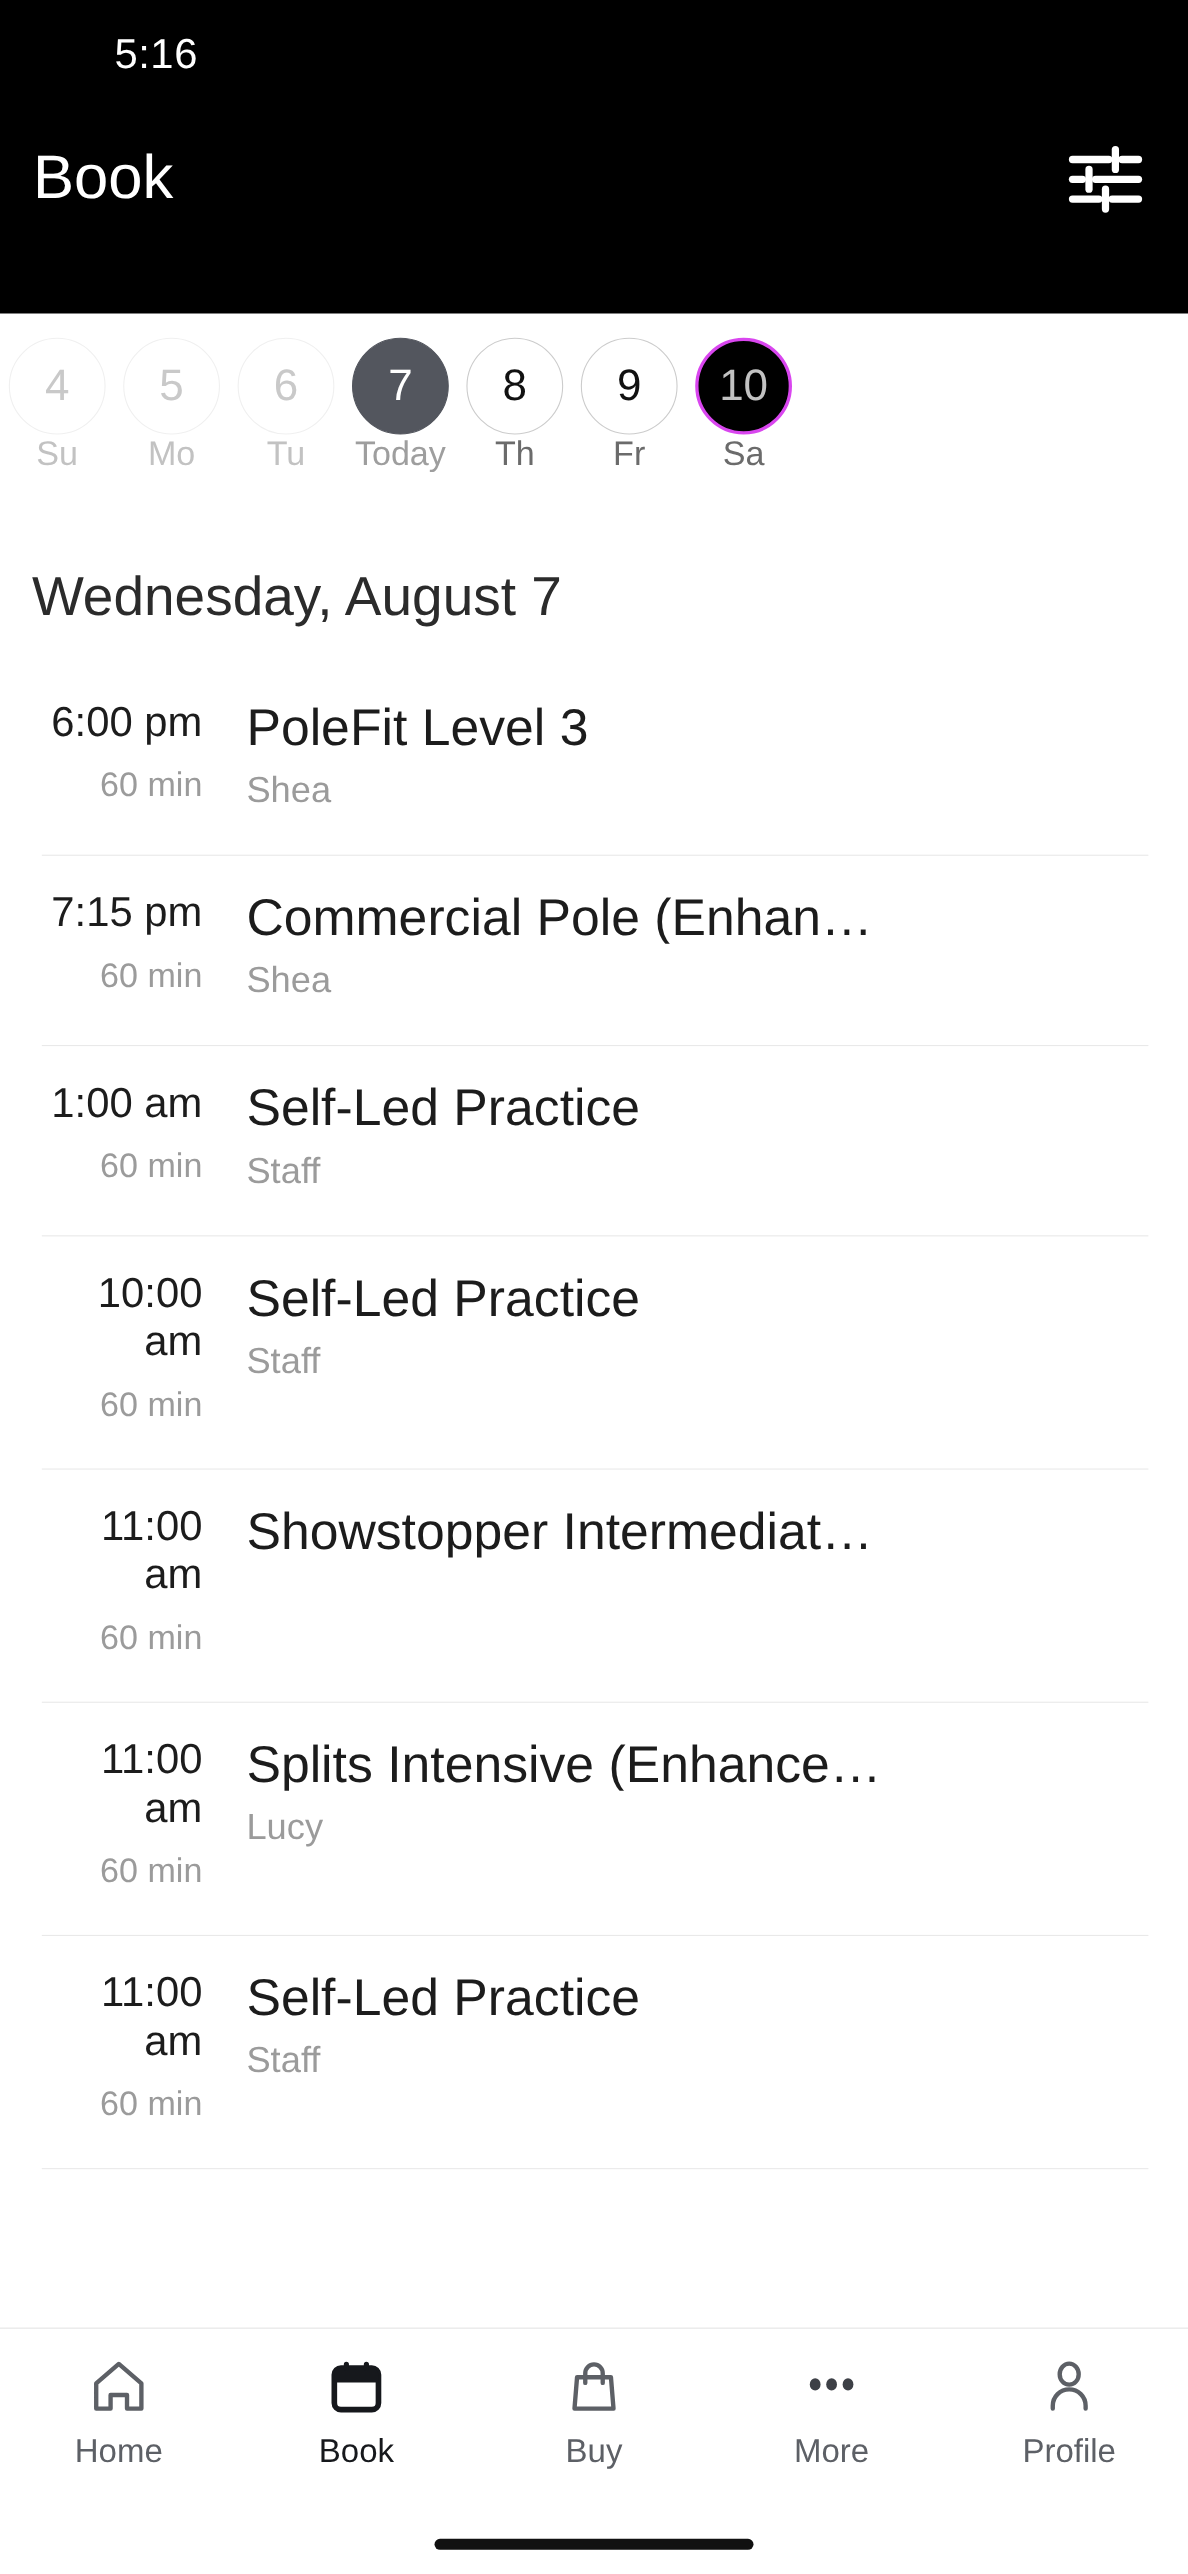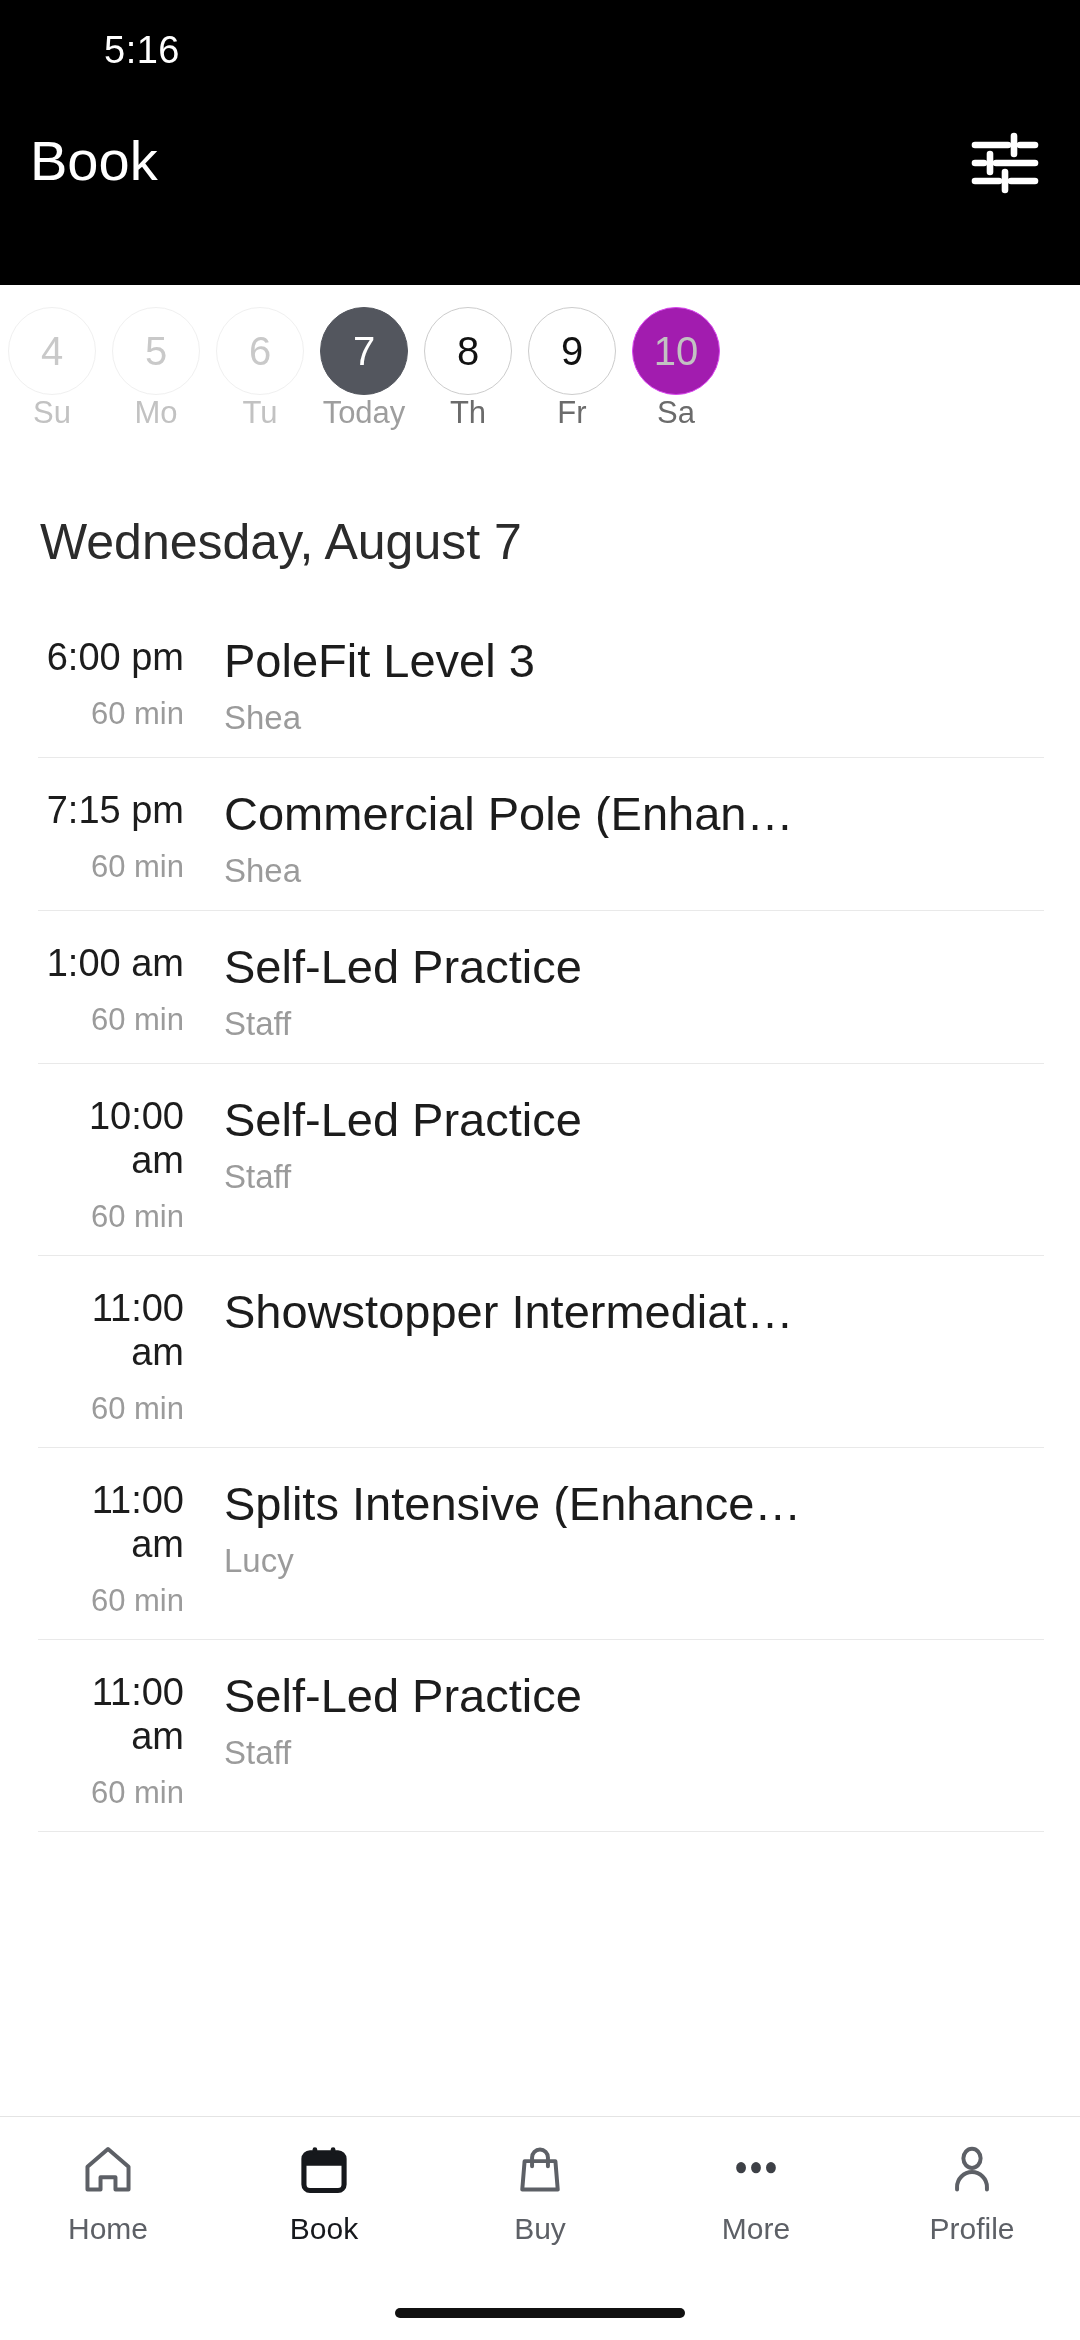--- a/index.html
+++ b/index.html
@@ -95,51 +95,51 @@
     background: #53565e;
     color: #ffffff;
     border: 1px solid #53565e;
   }
   .date-circle.available {
     border: 1px solid #cccccc;
     color: #111111;
     background: #ffffff;
   }
   .date-circle.upcoming {
-    border: 1px solid #d946ef;
+    border: 3px solid #d946ef;
     color: #c2c2c2;
-    background: #a21caf;
+    background: #000000;
   }
   .date-label {
     font-size: 31px;
     line-height: 36px;
   }
   .date-label.dim { color: #c2c2c2; }
   .date-label.mid { color: #9e9e9e; }
   .date-label.dark { color: #6b6b6b; }
 
   
   .day-heading {
     margin: 0;
-    padding: 48px 0 0 40px;
+    padding: 48px 0 0 29px;
     font-size: 50px;
     line-height: 58px;
     font-weight: 400;
     color: #2b2b2b;
   }
 
   
   .class-list {
     margin-top: 34px;
     padding: 0 36px 0 0;
   }
   .class-row {
     display: flex;
     align-items: flex-start;
-    padding: 30px 0 20px 0;
+    padding: 30px 0 40px 0;
     border-bottom: 1px solid #e9e9e9;
     margin-left: 38px;
     cursor: pointer;
   }
   .class-row:first-child { border-top: none; }
   .class-time-col {
     width: 186px;
     flex: 0 0 186px;
     text-align: right;
     padding-right: 40px;

